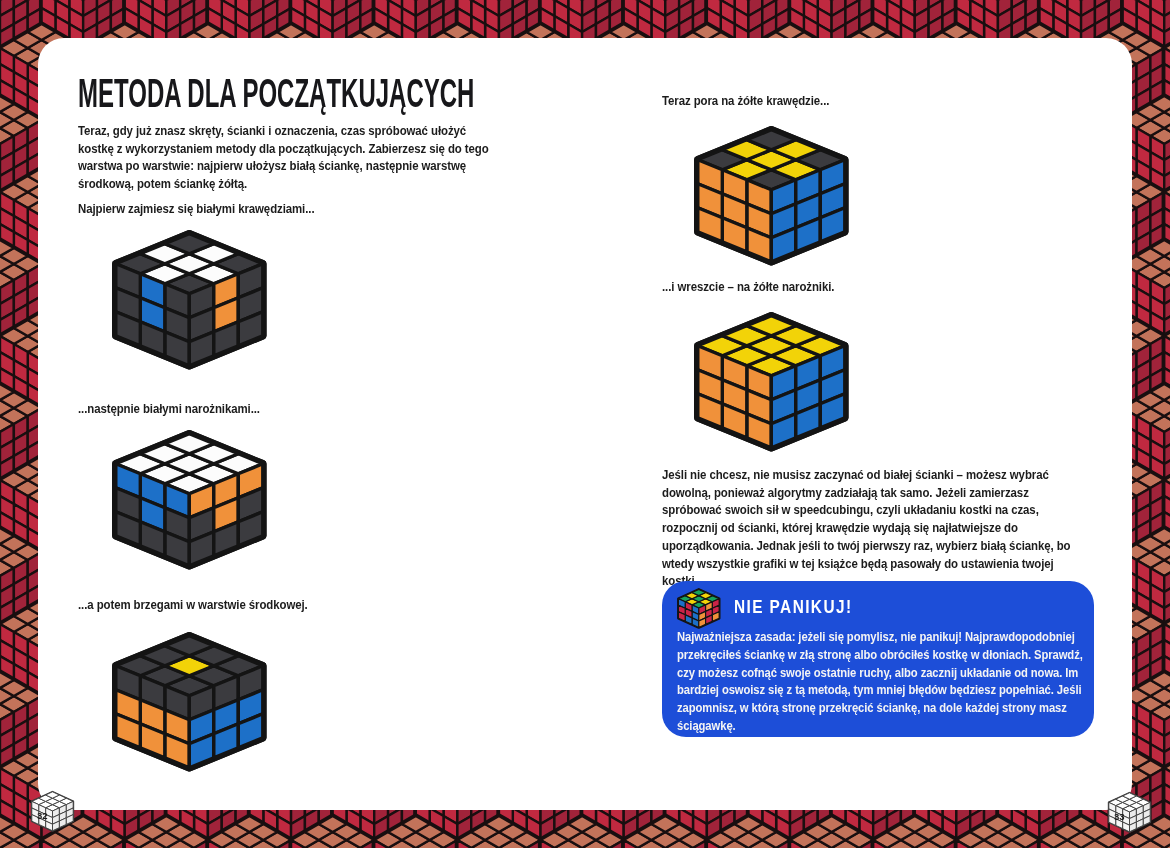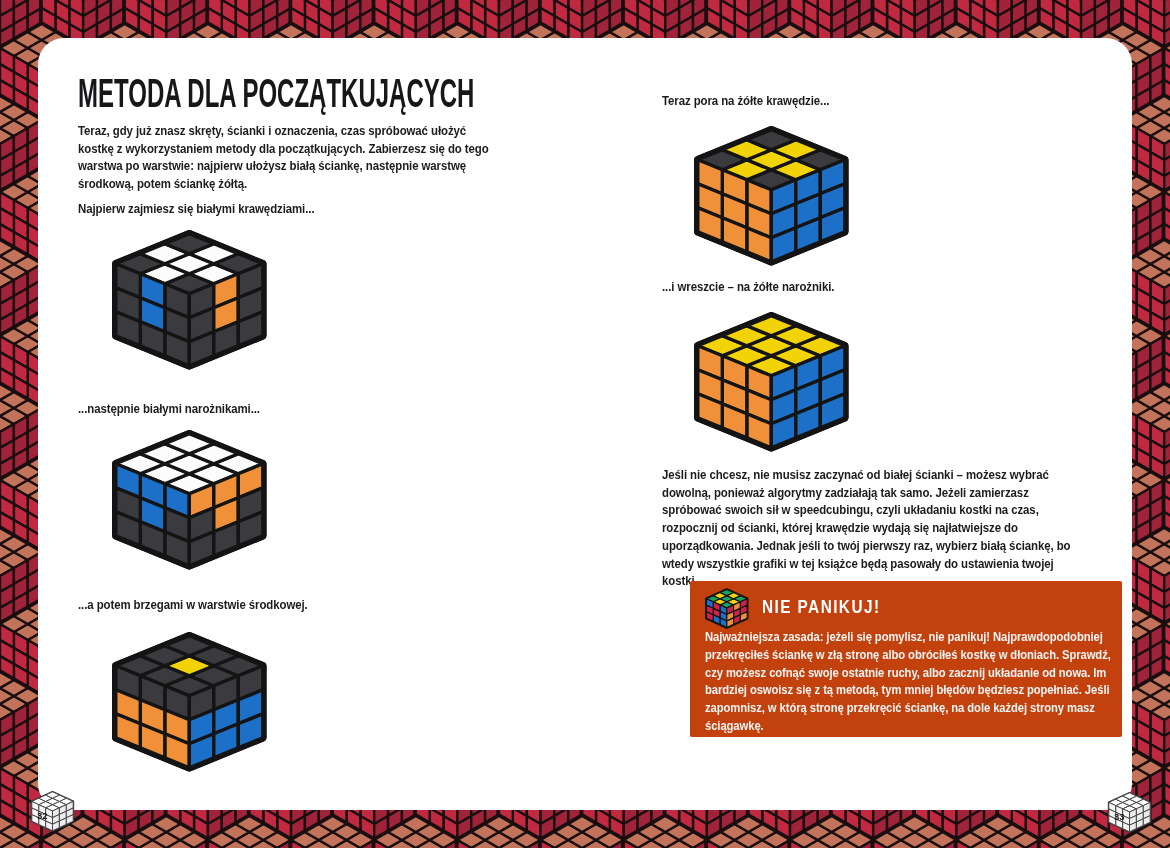--- a/index.html
+++ b/index.html
@@ -19,21 +19,21 @@
   .cap4{left:624px;top:54px;}
   .cap5{left:624px;top:240px;}
   .para{left:624px;top:428px;width:482px;}
   .cuberow{display:flex;}
   .row1{left:70px;top:188px;gap:50px;}
   .row2{left:70px;top:388px;gap:50px;}
   .row3{left:70px;top:590px;gap:50px;}
   .row4{left:652px;top:84px;gap:55px;}
   .row5{left:652px;top:270px;gap:55px;}
   .cube{display:block;line-height:0;}
-  .panic{left:624px;top:543px;width:432px;height:156px;background:#c2410c;border-radius:2px;margin-left:28px;}
+  .panic{left:624px;top:543px;width:432px;height:156px;background:#1d4ed8;border-radius:24px;}
   .panic-icon{left:13px;top:5px;}
   .panic-title{left:72px;top:16px;font-size:17.5px;font-weight:700;color:#ffffff;letter-spacing:1.6px;white-space:nowrap;}
   .panic-body{left:15px;top:47px;width:472px;font-size:12.8px;line-height:17.8px;font-weight:700;color:#f4f4f4;letter-spacing:-0.1px;}
   .marker{position:absolute;line-height:0;}
   .marker-left{left:29px;top:789px;text-decoration:underline;}
   .marker-right{left:1106px;top:790px;}
 </style>
 </head>
 <body>
 

